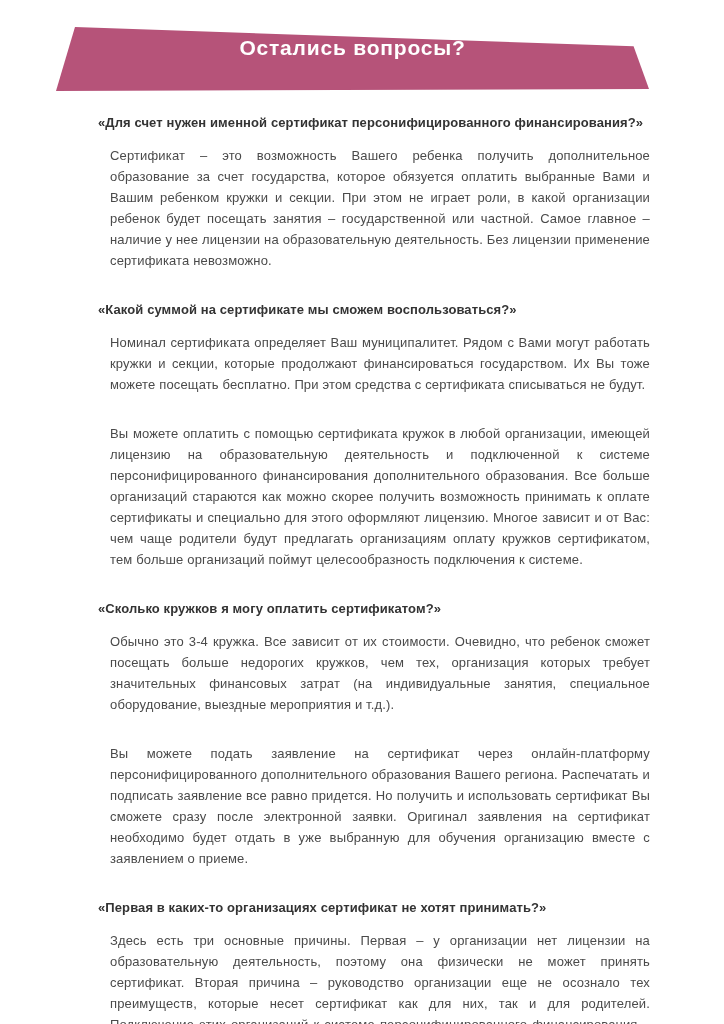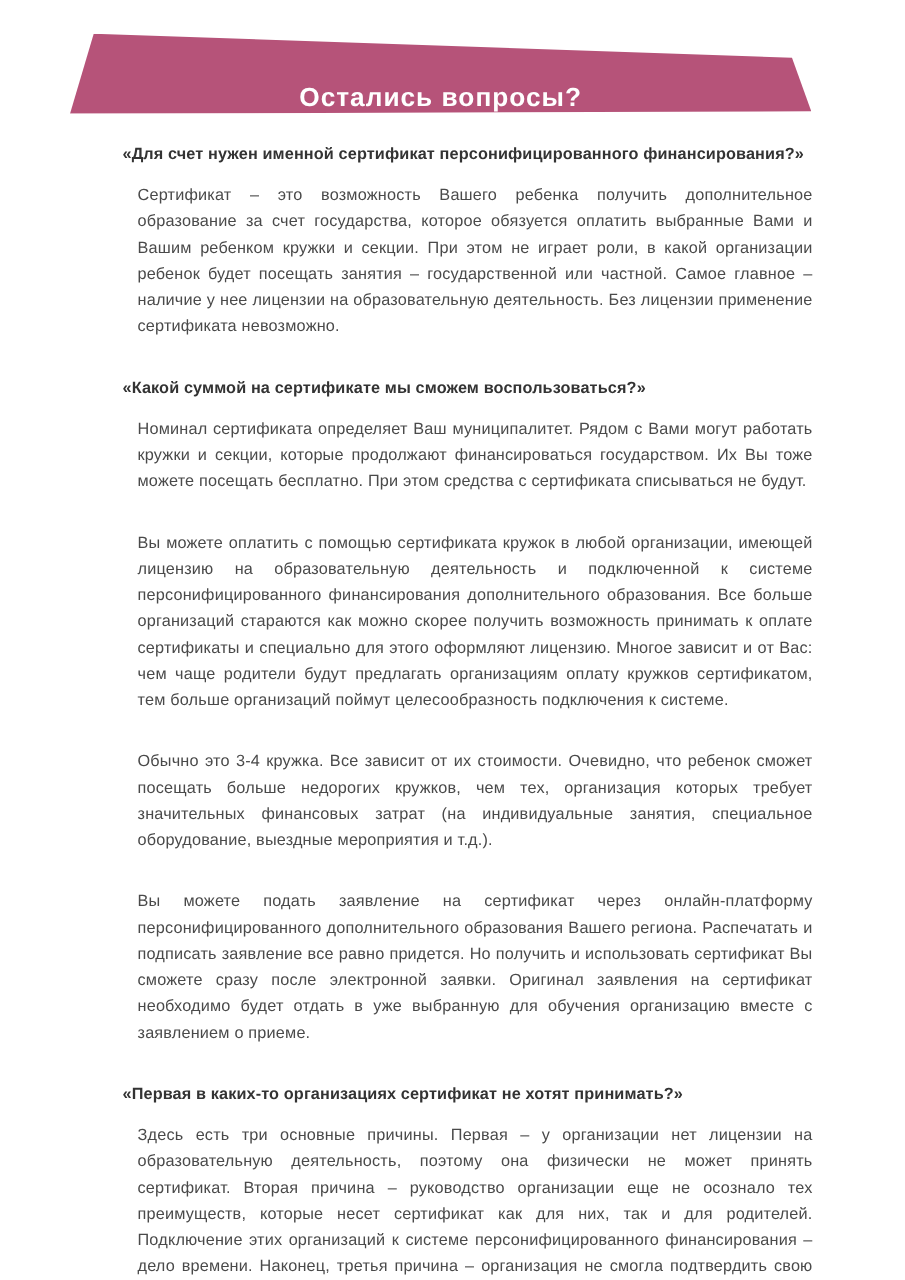--- a/index.html
+++ b/index.html
@@ -21,21 +21,21 @@
     top: 27px;
     width: 593px;
     height: 64px;
   }
   .banner-shape {
     position: absolute;
     inset: 0;
     background: var(--banner-bg, #b65379);
     clip-path: polygon(3.2% 0%, 97.4% 30%, 100% 97%, 0% 100%);
     display: flex;
-    align-items: flex-end;
+    align-items: flex-start;
     justify-content: center;
   }
   .banner-title {
     margin: 0;
     padding-top: 9px;
     color: var(--banner-text, #ffffff);
     font-size: 21px;
     font-weight: bold;
     letter-spacing: 0.8px;
   }
@@ -85,20 +85,21 @@
   <section class="faq-item">
     <h2 class="question">«Какой суммой на сертификате мы сможем воспользоваться?»</h2>
     <p class="answer">Номинал сертификата определяет Ваш муниципалитет. Рядом с Вами могут работать кружки и секции, которые продолжают финансироваться государством. Их Вы тоже можете посещать бесплатно. При этом средства с сертификата списываться не будут.</p>
   </section>
 
   <section class="faq-item">
     <p class="answer">Вы можете оплатить с помощью сертификата кружок в любой организации, имеющей лицензию на образовательную деятельность и подключенной к системе персонифицированного финансирования дополнительного образования. Все больше организаций стараются как можно скорее получить возможность принимать к оплате сертификаты и специально для этого оформляют лицензию. Многое зависит и от Вас: чем чаще родители будут предлагать организациям оплату кружков сертификатом, тем больше организаций поймут целесообразность подключения к системе.</p>
   </section>
 
   <section class="faq-item">
+    <h2 class="question">«Сколько кружков я могу оплатить сертификатом?»</h2>
     <p class="answer">Обычно это 3-4 кружка. Все зависит от их стоимости. Очевидно, что ребенок сможет посещать больше недорогих кружков, чем тех, организация которых требует значительных финансовых затрат (на индивидуальные занятия, специальное оборудование, выездные мероприятия и т.д.).</p>
   </section>
 
   <section class="faq-item">
     <p class="answer">Вы можете подать заявление на сертификат через онлайн-платформу персонифицированного дополнительного образования Вашего региона. Распечатать и подписать заявление все равно придется. Но получить и использовать сертификат Вы сможете сразу после электронной заявки. Оригинал заявления на сертификат необходимо будет отдать в уже выбранную для обучения организацию вместе с заявлением о приеме.</p>
   </section>
 
   <section class="faq-item">
     <h2 class="question">«Первая в каких-то организациях сертификат не хотят принимать?»</h2>
     <p class="answer">Здесь есть три основные причины. Первая – у организации нет лицензии на образовательную деятельность, поэтому она физически не может принять сертификат. Вторая причина – руководство организации еще не осознало тех преимуществ, которые несет сертификат как для них, так и для родителей. Подключение этих организаций к системе персонифицированного финансирования – дело времени. Наконец, третья причина – организация не смогла подтвердить свою надежность и добросовестность, поэтому не была вовлечена в систему.</p>

